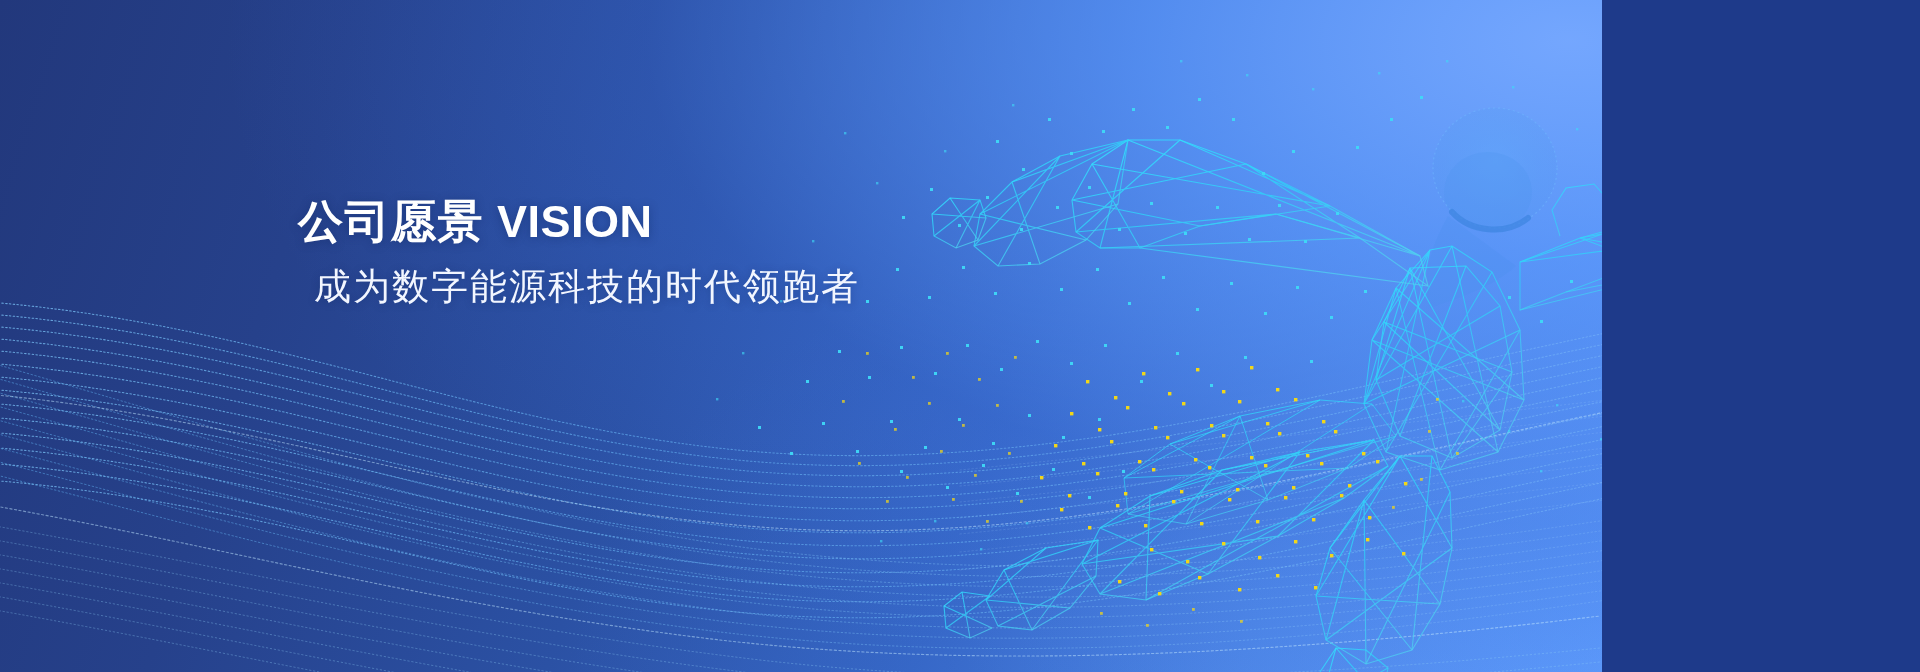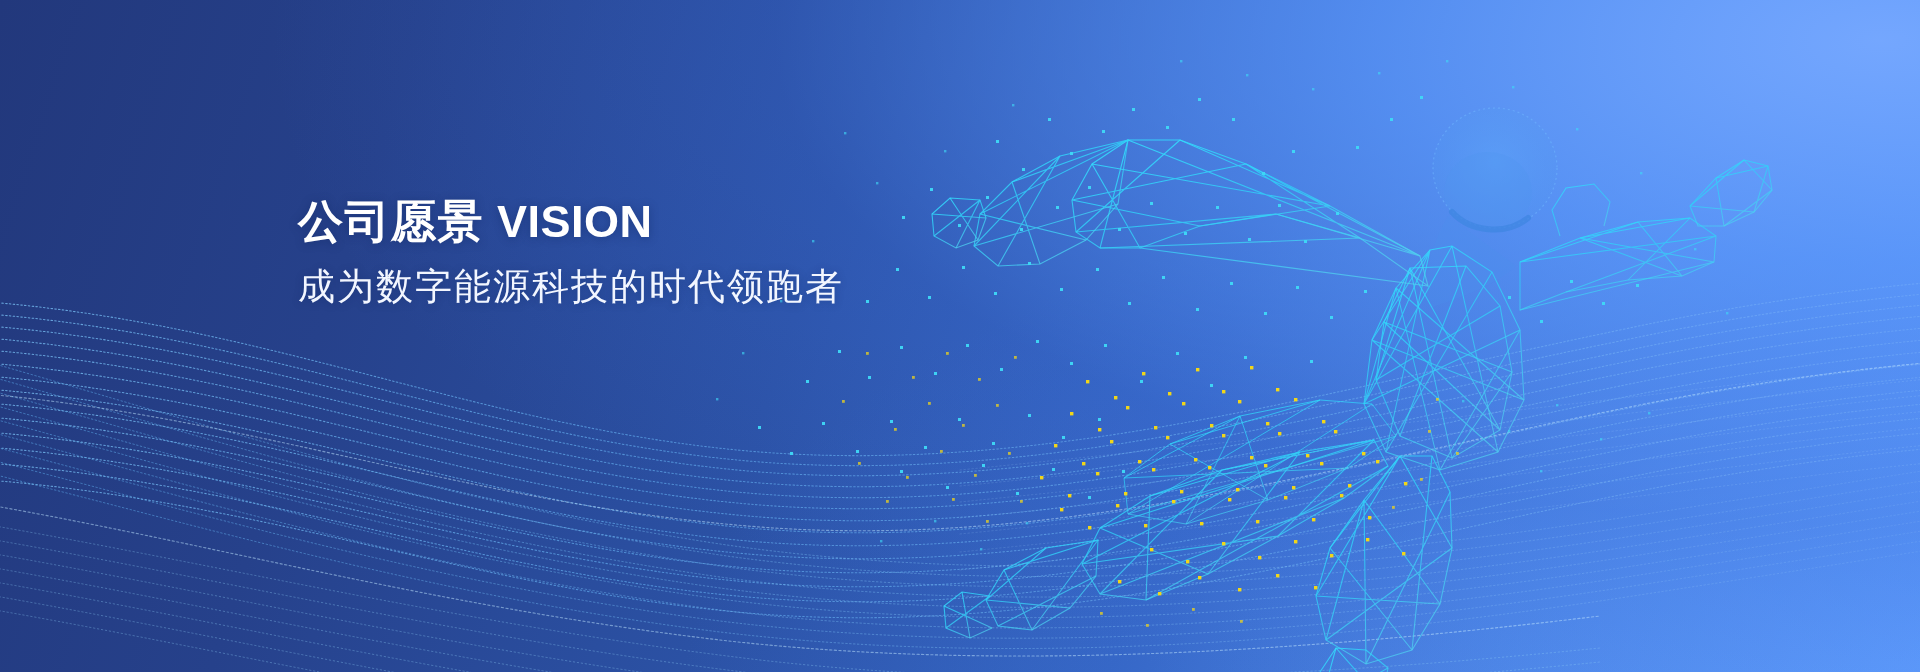--- a/index.html
+++ b/index.html
@@ -1,18 +1,18 @@
 <!DOCTYPE html>
 <html><head>
 <meta charset="utf-8">
 <style>
   html,body{margin:0;padding:0;background:#1e3a8a;}
   #banner{
     position:relative;
-    width:1920px;height:672px;
+    width:1602px;height:672px;
     overflow:hidden;
     font-family:"Liberation Sans","DejaVu Sans",sans-serif;
     
     background:
       radial-gradient(120% 150% at 98% 6%, rgba(118,168,255,0.95) 0%, rgba(92,152,252,0.75) 22%, rgba(60,110,220,0.25) 48%, rgba(0,0,0,0) 70%),
       radial-gradient(90% 110% at 100% 100%, rgba(96,156,252,0.55) 0%, rgba(60,110,215,0.18) 45%, rgba(0,0,0,0) 72%),
       linear-gradient(108deg, #22387c 0%, #26418b 20%, #2b51a4 42%, #3566c4 62%, #4a83e2 80%, #5b9afc 100%);
   }
   .layer{position:absolute;inset:0;width:1920px;height:672px;}
   #wave-svg{opacity:.92;}
@@ -29,21 +29,21 @@
     font-size:45px;
     line-height:52px;
     font-weight:700;
     color:#ffffff;
     letter-spacing:1.5px;
     text-shadow:0 1px 10px rgba(10,30,80,.35);
     white-space:nowrap;
   }
   #banner-title .latin{letter-spacing:0.5px;}
   #banner-subtitle{
-    margin:16px 0 0 0;
+    margin:16px 0 0 16px;
     font-size:37px;
     line-height:46px;
     font-weight:400;
     color:#f2f6ff;
     letter-spacing:2px;
     text-shadow:0 1px 8px rgba(10,30,80,.30);
     white-space:nowrap;
   }
 </style>
 </head>

